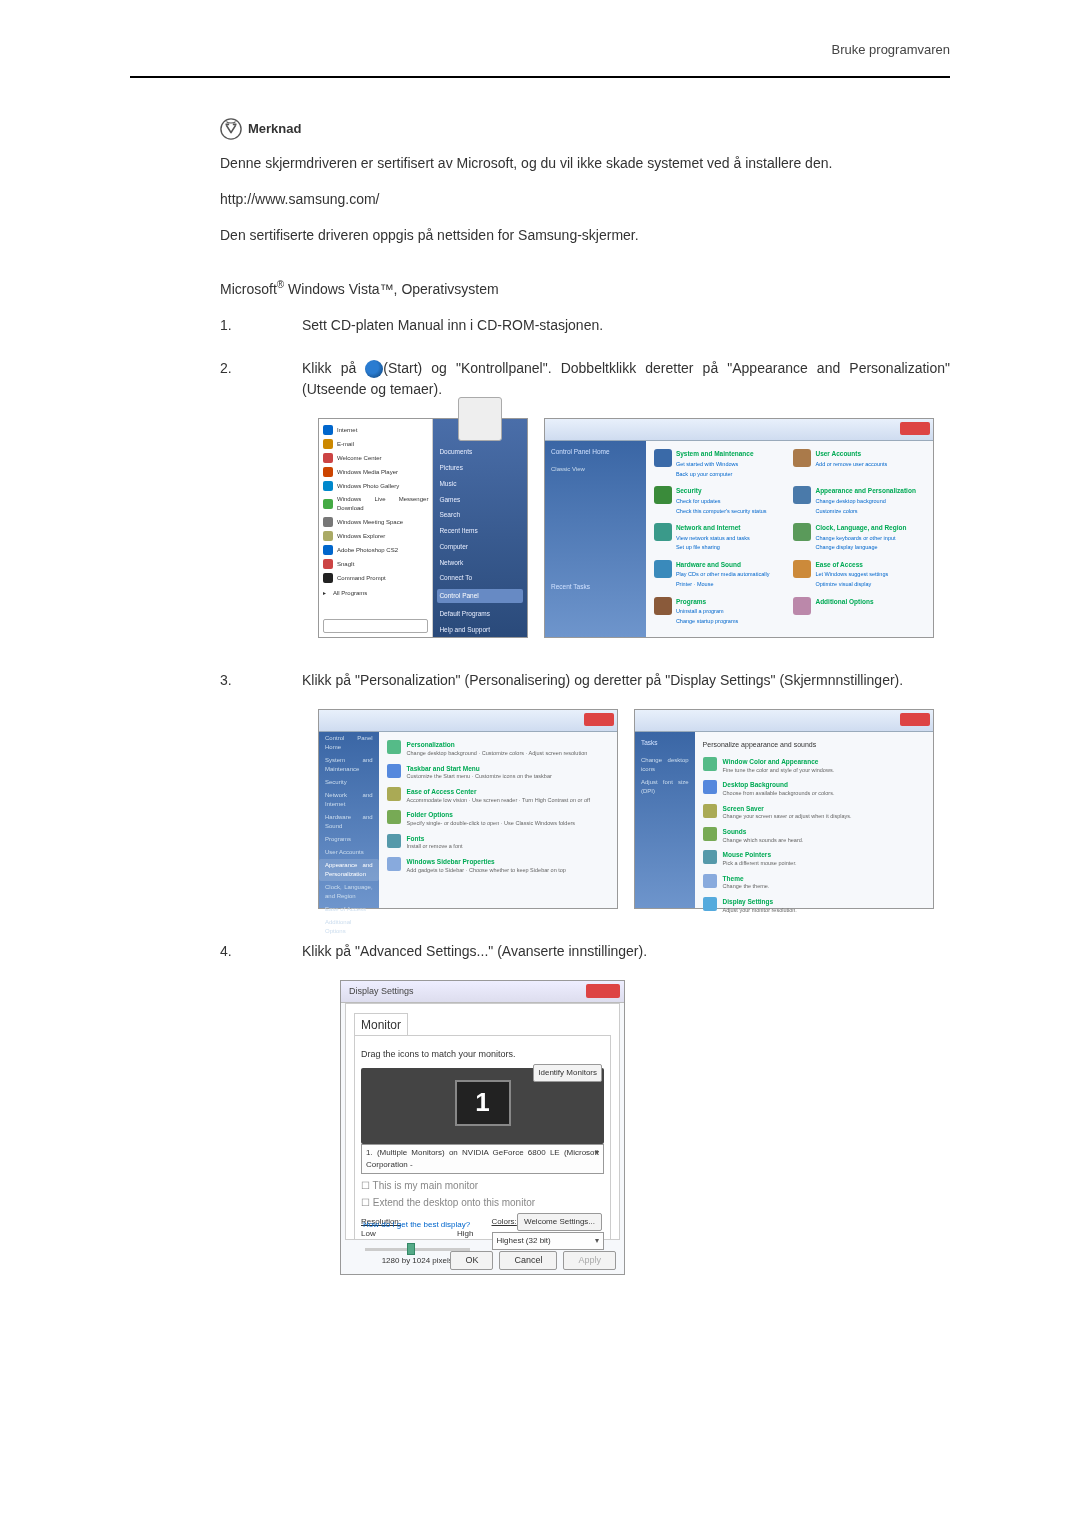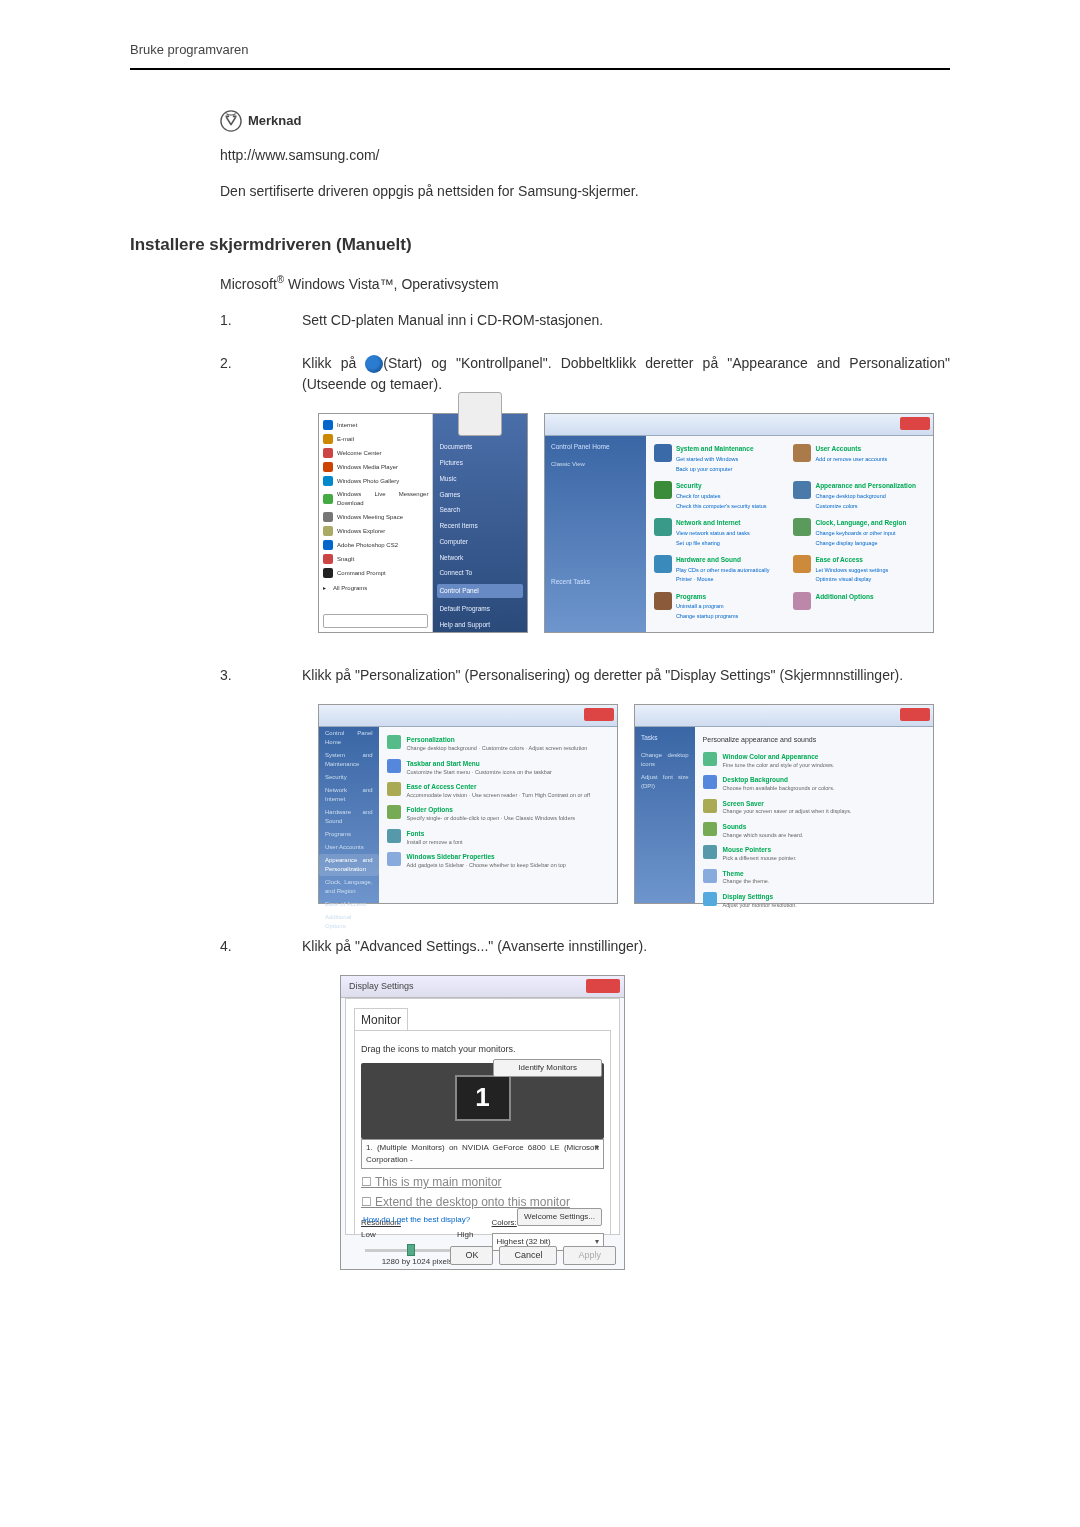--- a/index.html
+++ b/index.html
@@ -11,24 +11,24 @@
       padding: 40px 0;
       color: #333;
       font-size: 14px;
       line-height: 1.5;
     }
     .page {
       width: 820px;
       margin: 0 auto;
     }
     .header-text {
-      text-align: left;
+      text-align: right;
       font-size: 13px;
       color: #444;
-      padding-bottom: 8px;
+      padding-bottom: 16px;
     }
     .hr-top {
       border: none;
       border-top: 2px solid #000;
       margin-bottom: 40px;
     }
     .note-block {
       margin-left: 90px;
       margin-bottom: 30px;
     }
@@ -151,25 +151,25 @@
     .pz-d{background:#7a5;} .pz-e{background:#59a;} .pz-f{background:#8ad;}
     .pz-g{background:#5ad;}
     .pz-row strong{ color:#0a5; display:block; font-size:6.5px;}
     .pz-row span{ color:#666; font-size:5.5px; line-height:1.2; display:block;}
     
     .ds-title { position:absolute; top:0; left:0; right:0; height:22px; background:linear-gradient(#eef,#dde); font-size:9px; padding:4px 8px; color:#444; border-bottom:1px solid #bbb;}
     .ds-close { position:absolute; right:4px; top:3px; width:34px; height:14px; background:#d44; border-radius:2px; }
     .ds-body { position:absolute; top:22px; left:4px; right:4px; bottom:34px; background:#fff; border:1px solid #ccc; padding:8px;}
     .ds-tab { font-size:12px; padding:2px 6px; border:1px solid #ccc; border-bottom:none; background:#fff; display:inline-block; position:relative; top:1px; }
     .ds-instr { font-size:9px; margin:6px 0; }
-    .ds-ident { font-size:8px; border:1px solid #999; background:#f3f3f3; padding:2px 24px; border-radius:2px; position:absolute; right:8px; top:28px;}
+    .ds-ident { font-size:8px; border:1px solid #999; background:#f3f3f3; padding:2px 4px; border-radius:2px; position:absolute; right:8px; top:28px;}
     .ds-mon { width:56px; height:46px; background:#222; margin:8px auto 14px; display:flex; align-items:center; justify-content:center; color:#fff; font-size:26px; font-weight:bold; border:2px solid #888;}
     .ds-sel { font-size:8px; border:1px solid #999; padding:2px 4px; margin-bottom:4px; background:#fdfdfd; position:relative;}
     .ds-sel::after{content:"▾"; position:absolute; right:4px; top:2px; font-size:8px; color:#555;}
-    .ds-chk { font-size:12px; color:#888; margin:2px 0;text-decoration:underline;}
+    .ds-chk { font-size:10px; color:#888; margin:2px 0;}
     .ds-row { display:flex; gap:18px; margin-top:6px;}
     .ds-col { flex:1; font-size:8px;}
     .ds-slider { height:3px; background:#ccc; margin:8px 4px 2px; position:relative;}
     .ds-thumb { width:8px; height:12px; background:#5a8; position:absolute; top:-5px; left:40%; border:1px solid #386;}
     .ds-lowhigh { display:flex; justify-content:space-between; font-size:8px;}
     .ds-res { font-size:8px; text-align:center; margin-top:4px;}
     .ds-link { color:#06c; font-size:8px; position:absolute; bottom:8px; left:8px;}
     .ds-adv { font-size:8px; border:1px solid #999; background:#f3f3f3; padding:2px 6px; border-radius:2px; position:absolute; right:8px; bottom:8px;}
     .ds-footer { position:absolute; bottom:4px; right:8px; display:flex; gap:6px;}
     .ds-btn { font-size:9px; border:1px solid #999; background:#f3f3f3; padding:2px 14px; border-radius:2px;}
@@ -188,25 +188,25 @@
     <div class="note-row">
       <span class="note-icon">
         <svg viewBox="0 0 24 24" width="22" height="22">
           <circle cx="12" cy="12" r="11" fill="none" stroke="#555" stroke-width="1.5"></circle>
           <path d="M7 8 L12 16 L17 8 M6 7h4 M14 7h4" fill="none" stroke="#555" stroke-width="1.8" stroke-linejoin="round"></path>
           <path d="M7 4c2 2 8 2 10 0" fill="none" stroke="#555" stroke-width="1.2"></path>
         </svg>
       </span>
       <span class="note-label">Merknad</span>
     </div>
+    <p class="note-text">Denne skjermdriveren er sertifisert av Microsoft, og du vil ikke skade systemet ved å installere den.</p>
     <p class="note-text url">http://www.samsung.com/</p>
     <p class="note-text">Den sertifiserte driveren oppgis på nettsiden for Samsung-skjermer.</p>
   </div>
 
-  <h2 class="section-title">Installere skjermdriveren (Manuelt)</h2>
 
   <div class="body-indent">
     <p class="ms-line">Microsoft<sup>®</sup> Windows Vista™, Operativsystem</p>
 
     <ol class="steps">
       <li>
         <div class="num">1.</div>
         <div class="step-body">Sett CD-platen Manual inn i CD-ROM-stasjonen.</div>
       </li>
 

